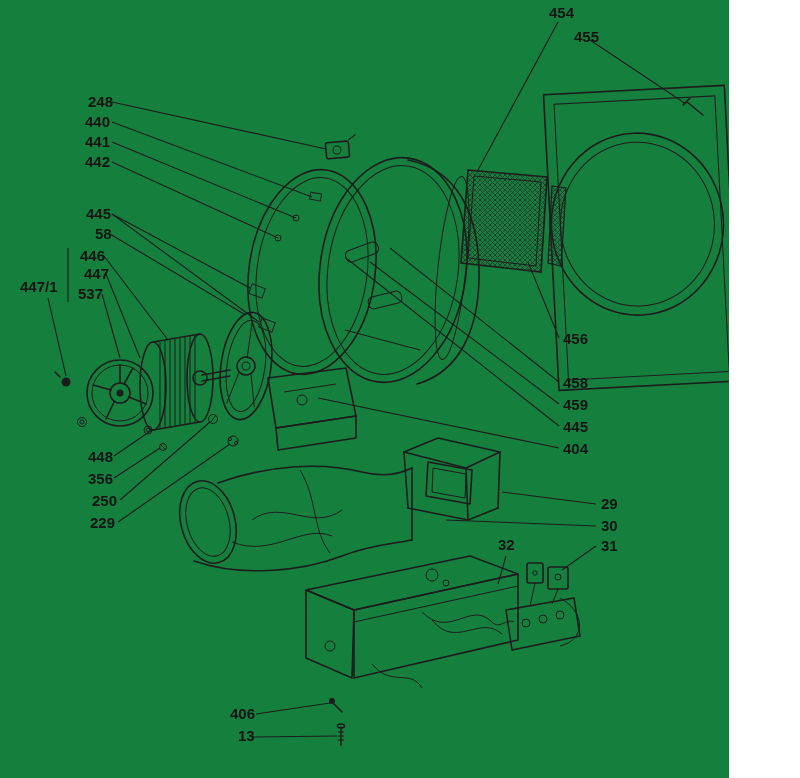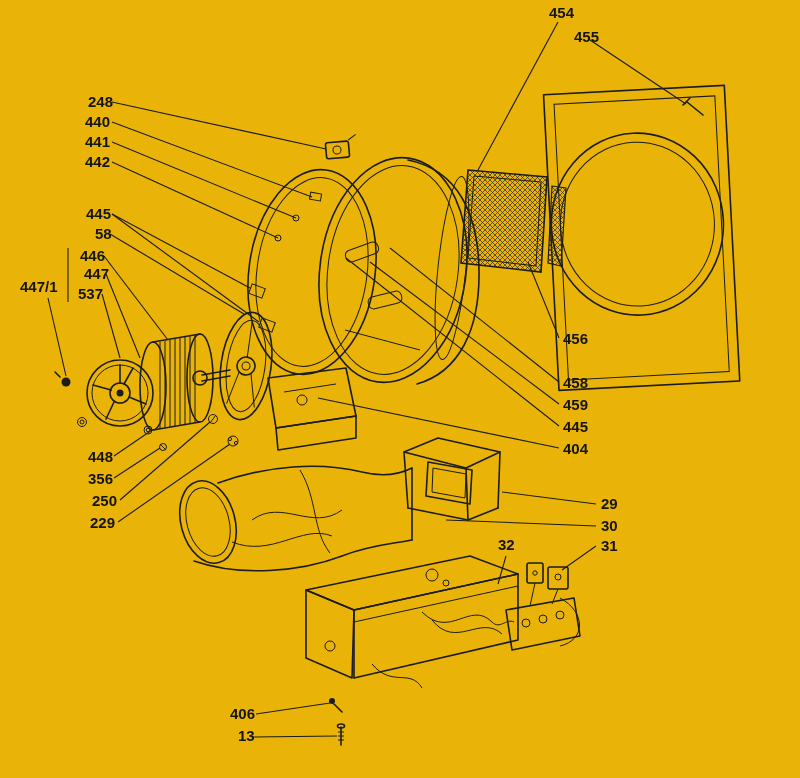--- a/index.html
+++ b/index.html
@@ -1,16 +1,16 @@
 <!DOCTYPE html>
 <html><head>
 <meta charset="utf-8">
 <style>
   html,body{margin:0;padding:0;background:#ffffff;}
-  .page{position:relative;width:800px;height:778px;background:#eab308;overflow:hidden;
+  .page{position:relative;width:729px;height:778px;background:#15803d;overflow:hidden;
         font-family:"Liberation Sans",sans-serif;}
   svg{position:absolute;left:0;top:0;}
   .lbl{font-family:"Liberation Sans",sans-serif;font-size:15px;font-weight:600;fill:#141414;}
   .lbl.bold{font-weight:800;}
   .ln{stroke:#1c1c1c;stroke-width:1.1;fill:none;}
   .pt{stroke:#1c1c1c;stroke-width:1.6;fill:none;stroke-linejoin:round;stroke-linecap:round;}
   .thin{stroke:#1c1c1c;stroke-width:1;fill:none;}
   .fill{fill:#1c1c1c;stroke:none;}
 </style>
 </head>

